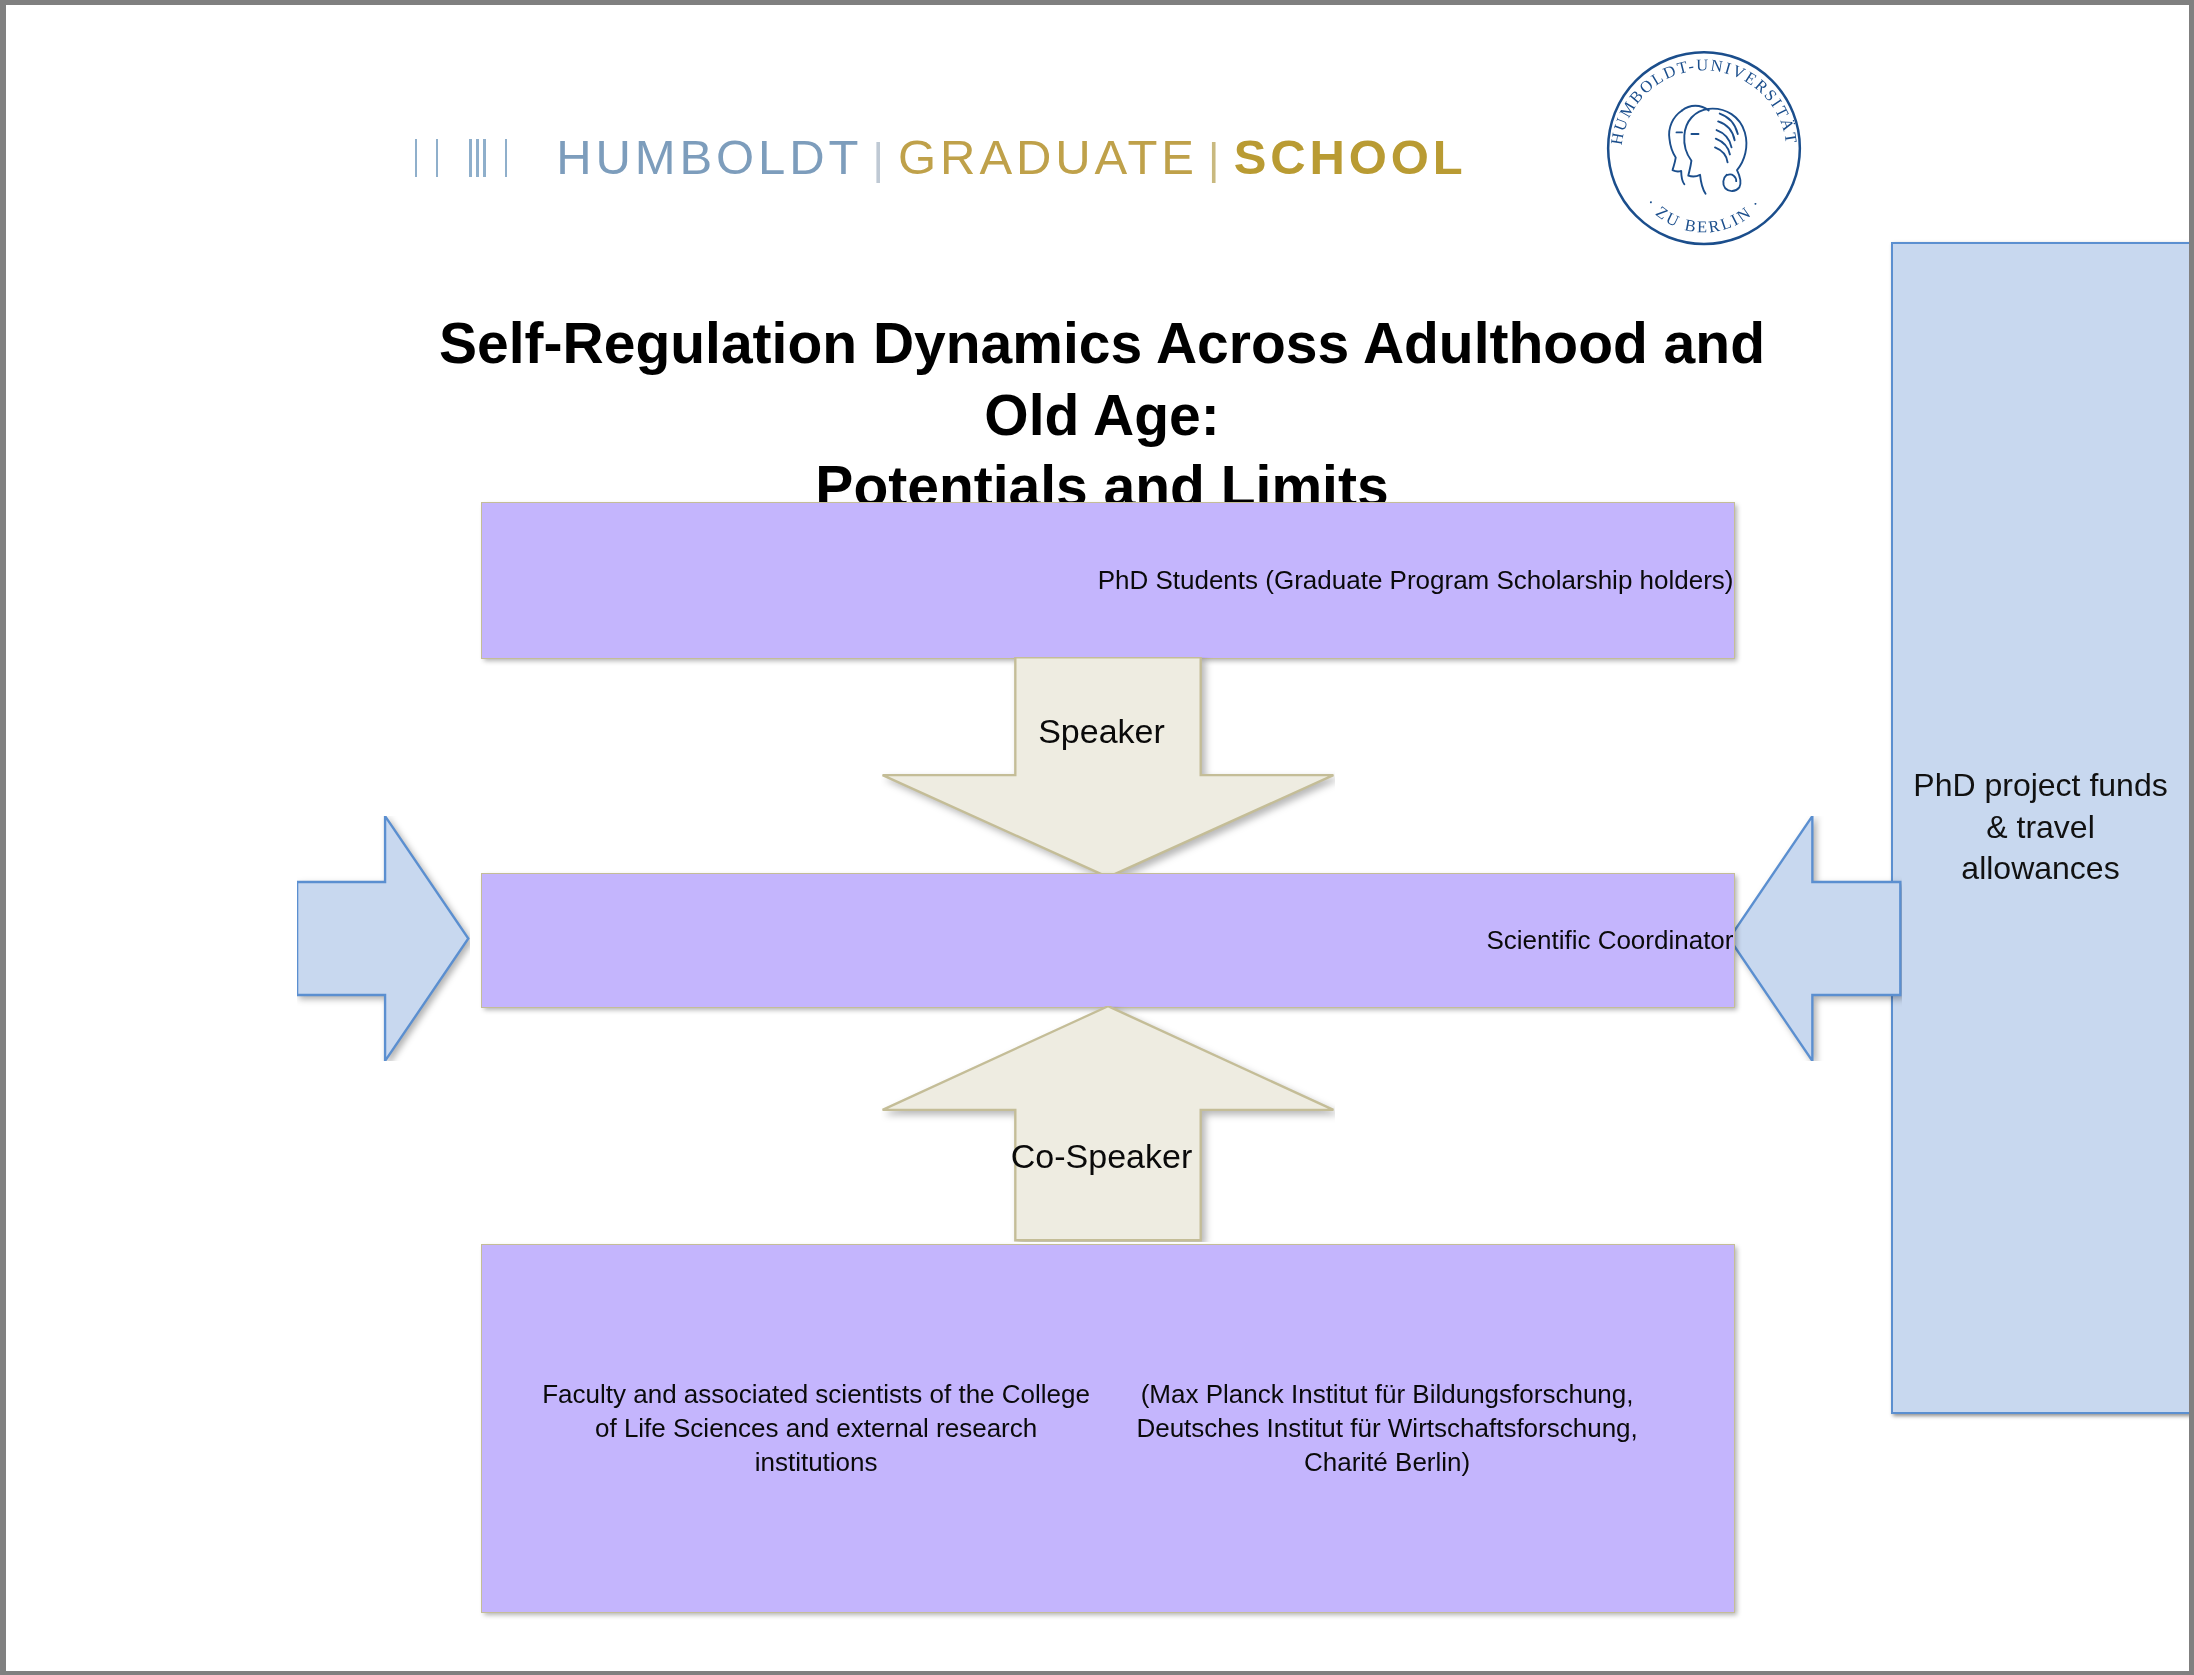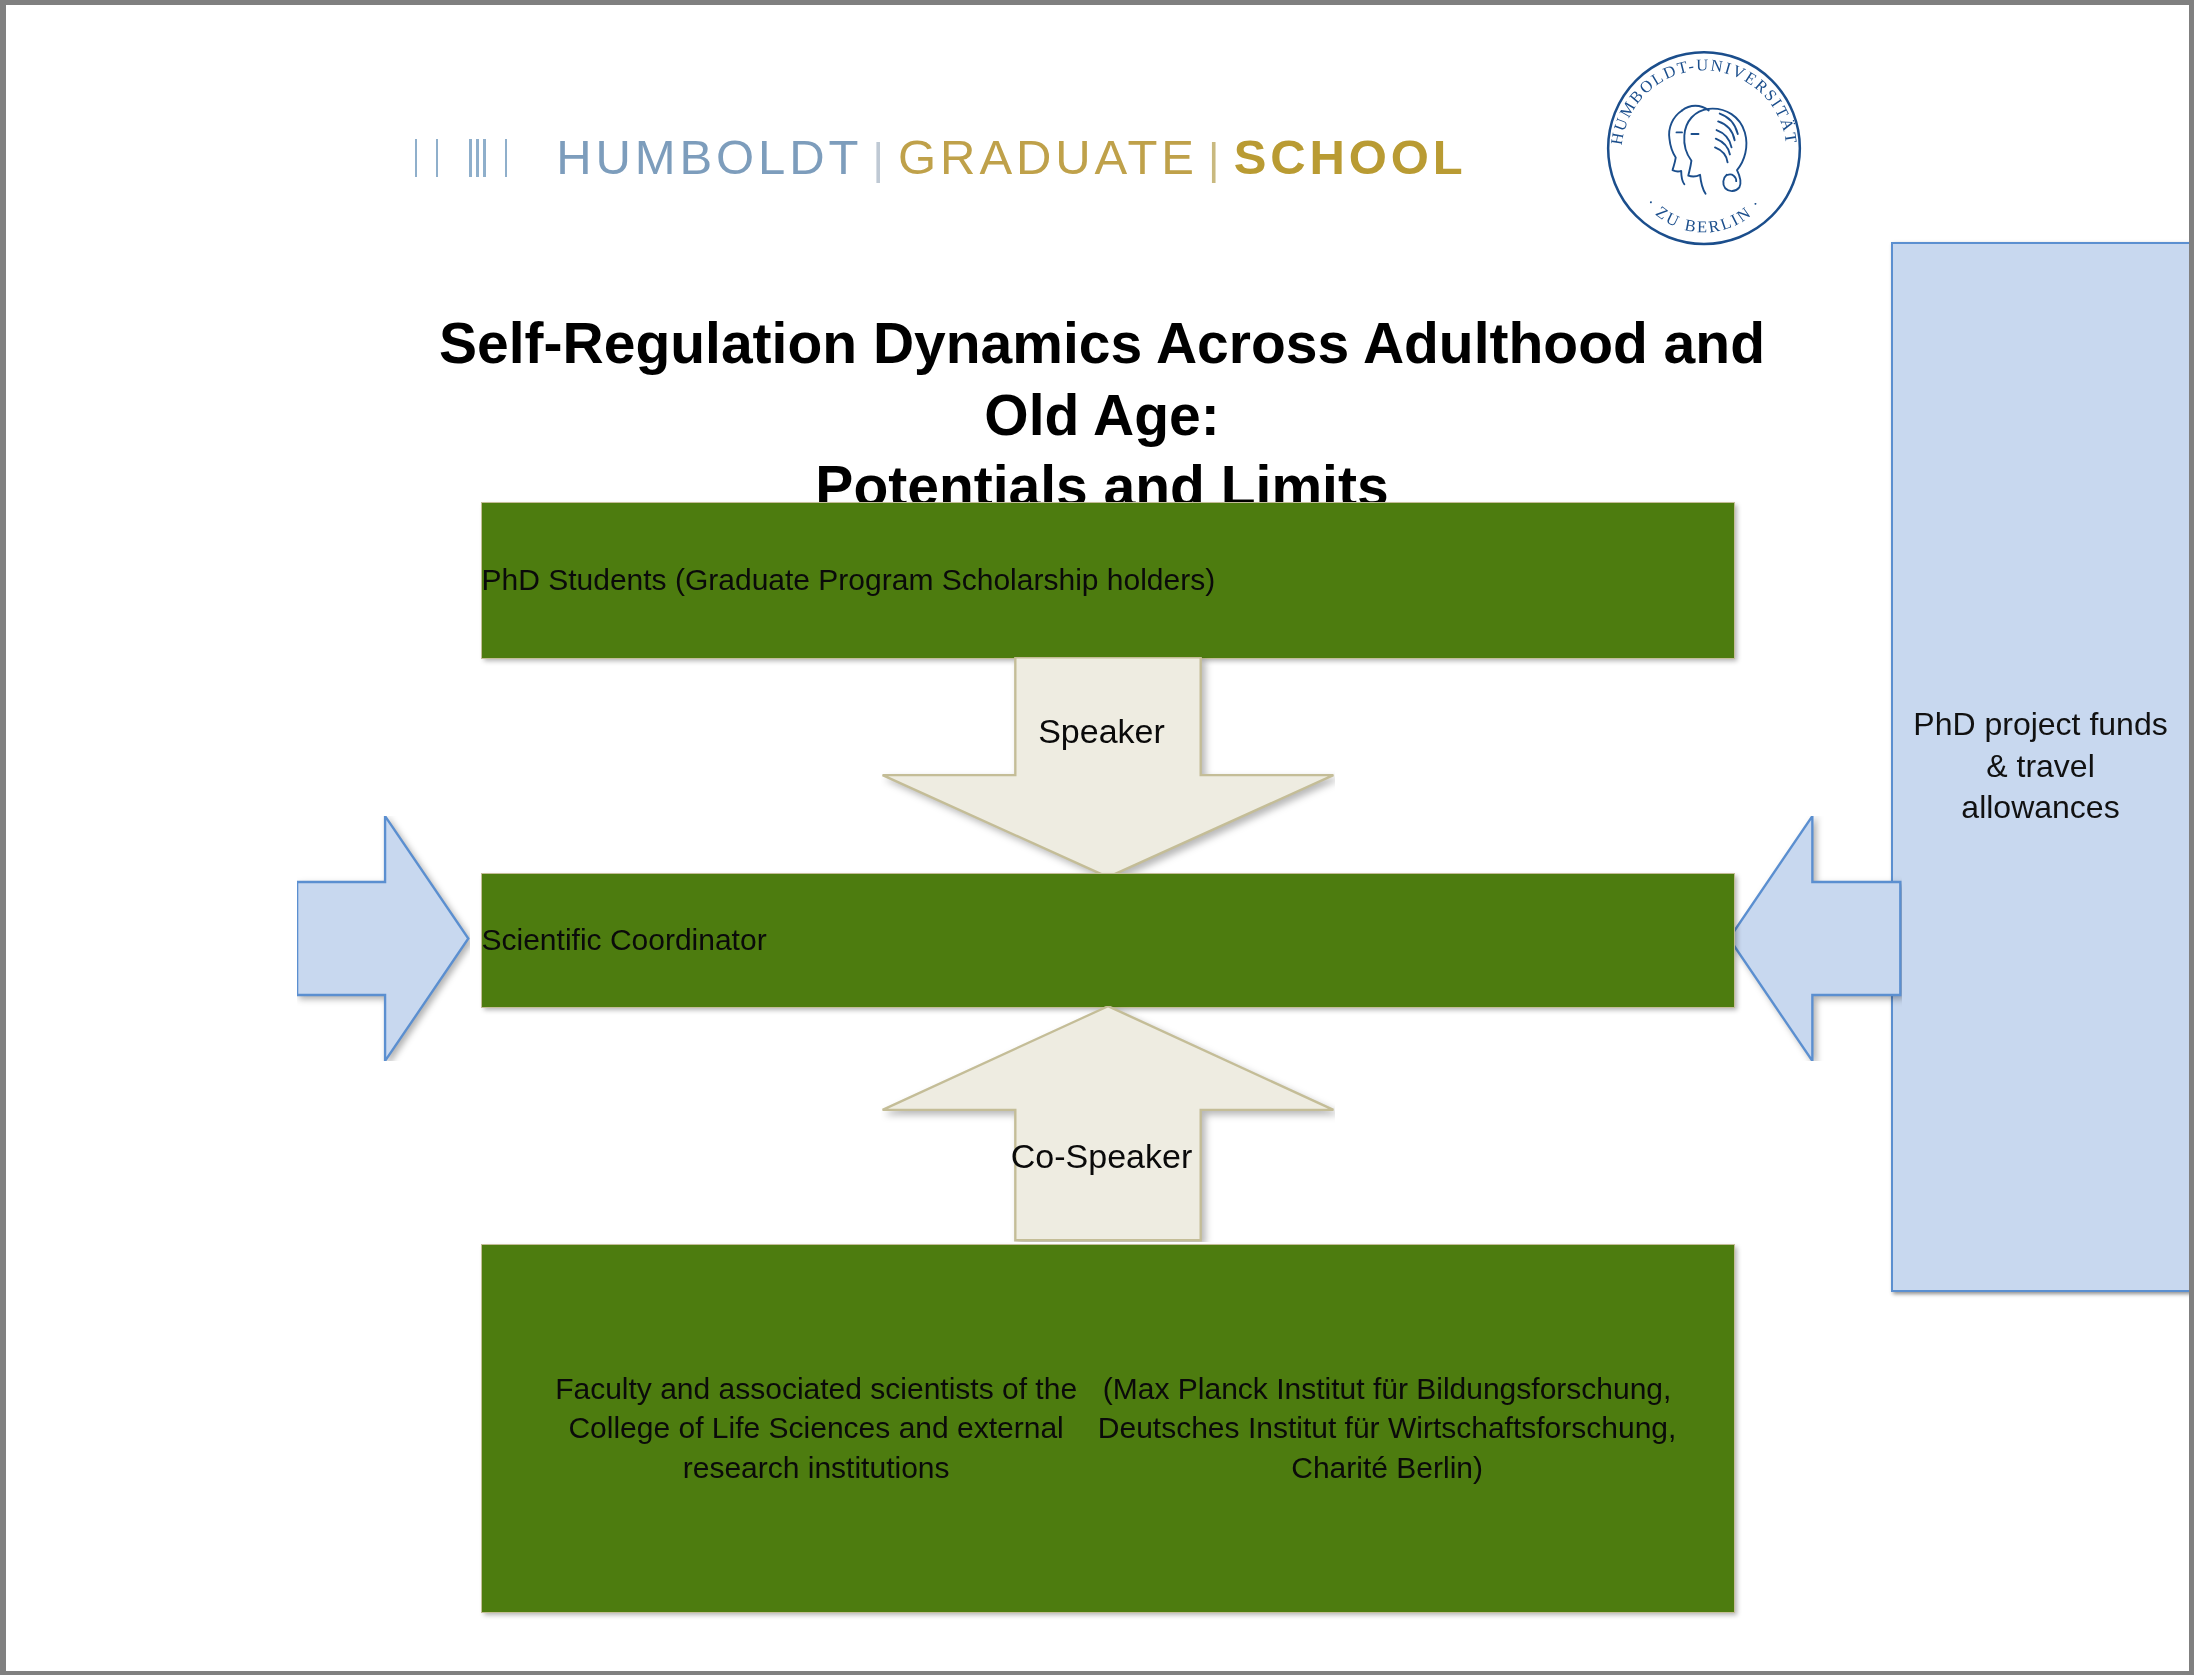--- a/index.html
+++ b/index.html
@@ -72,21 +72,21 @@
   .side-panel {
     position: absolute;
     background: #C8D8EF;
     border: 2.4px solid #5B8FD0;
     box-shadow: 2.4px 2.4px 3.9px rgba(0,0,0,0.45);
     display: flex;
     align-items: center;
     justify-content: center;
   }
   #panel-left  { left: 7.9px;  top: 237px; width: 297px; height: 1402px; }
-  #panel-right { left: 1885px; top: 237px; width: 300px; height: 1050px; }
+  #panel-right { left: 1885px; top: 237px; width: 300px; height: 1172px; }
 
   .panel-label {
     font-size: 32px;
     color: #111111;
     text-align: center;
     line-height: 1.30;
     font-family: "Liberation Sans Narrow", "Liberation Sans", sans-serif;
     padding: 0 12.6px;
   }
 
@@ -104,28 +104,28 @@
     font-family: "Liberation Sans Narrow", "Liberation Sans", sans-serif;
     font-weight: bold;
     font-size: 57px;
     line-height: 1.26;
     color: #000000;
   }
 
   
   .beige-box {
     position: absolute;
-    background: #4d7c0f;
+    background: #c4b5fd;
     border: 1.6px solid #C4BD97;
     box-shadow: 3.1px 3.1px 4.7px rgba(0,0,0,0.30);
     display: flex;
     align-items: center;
-    justify-content: flex-start;
-    font-family: "Liberation Sans Narrow", "Liberation Sans", sans-serif;
-    font-size: 30px;
+    justify-content: flex-end;
+    font-family: "Liberation Sans Narrow", "Liberation Sans", sans-serif;
+    font-size: 26px;
     color: #0a0a0a;
     text-align: center;
     line-height: 1.32;
   }
   #box-students    { left: 475px;  top: 497px;  width: 1254px; height: 157px; }
   #box-coordinator { left: 475px;  top: 868px; width: 1254px; height: 135px; }
   #box-faculty     { left: 475px;  top: 1239px; width: 1254px; height: 369px;
                      flex-direction: row; padding: 0 55px; }
   #box-faculty p { margin: 0; }
   #box-faculty .gap { height: 41px; }

